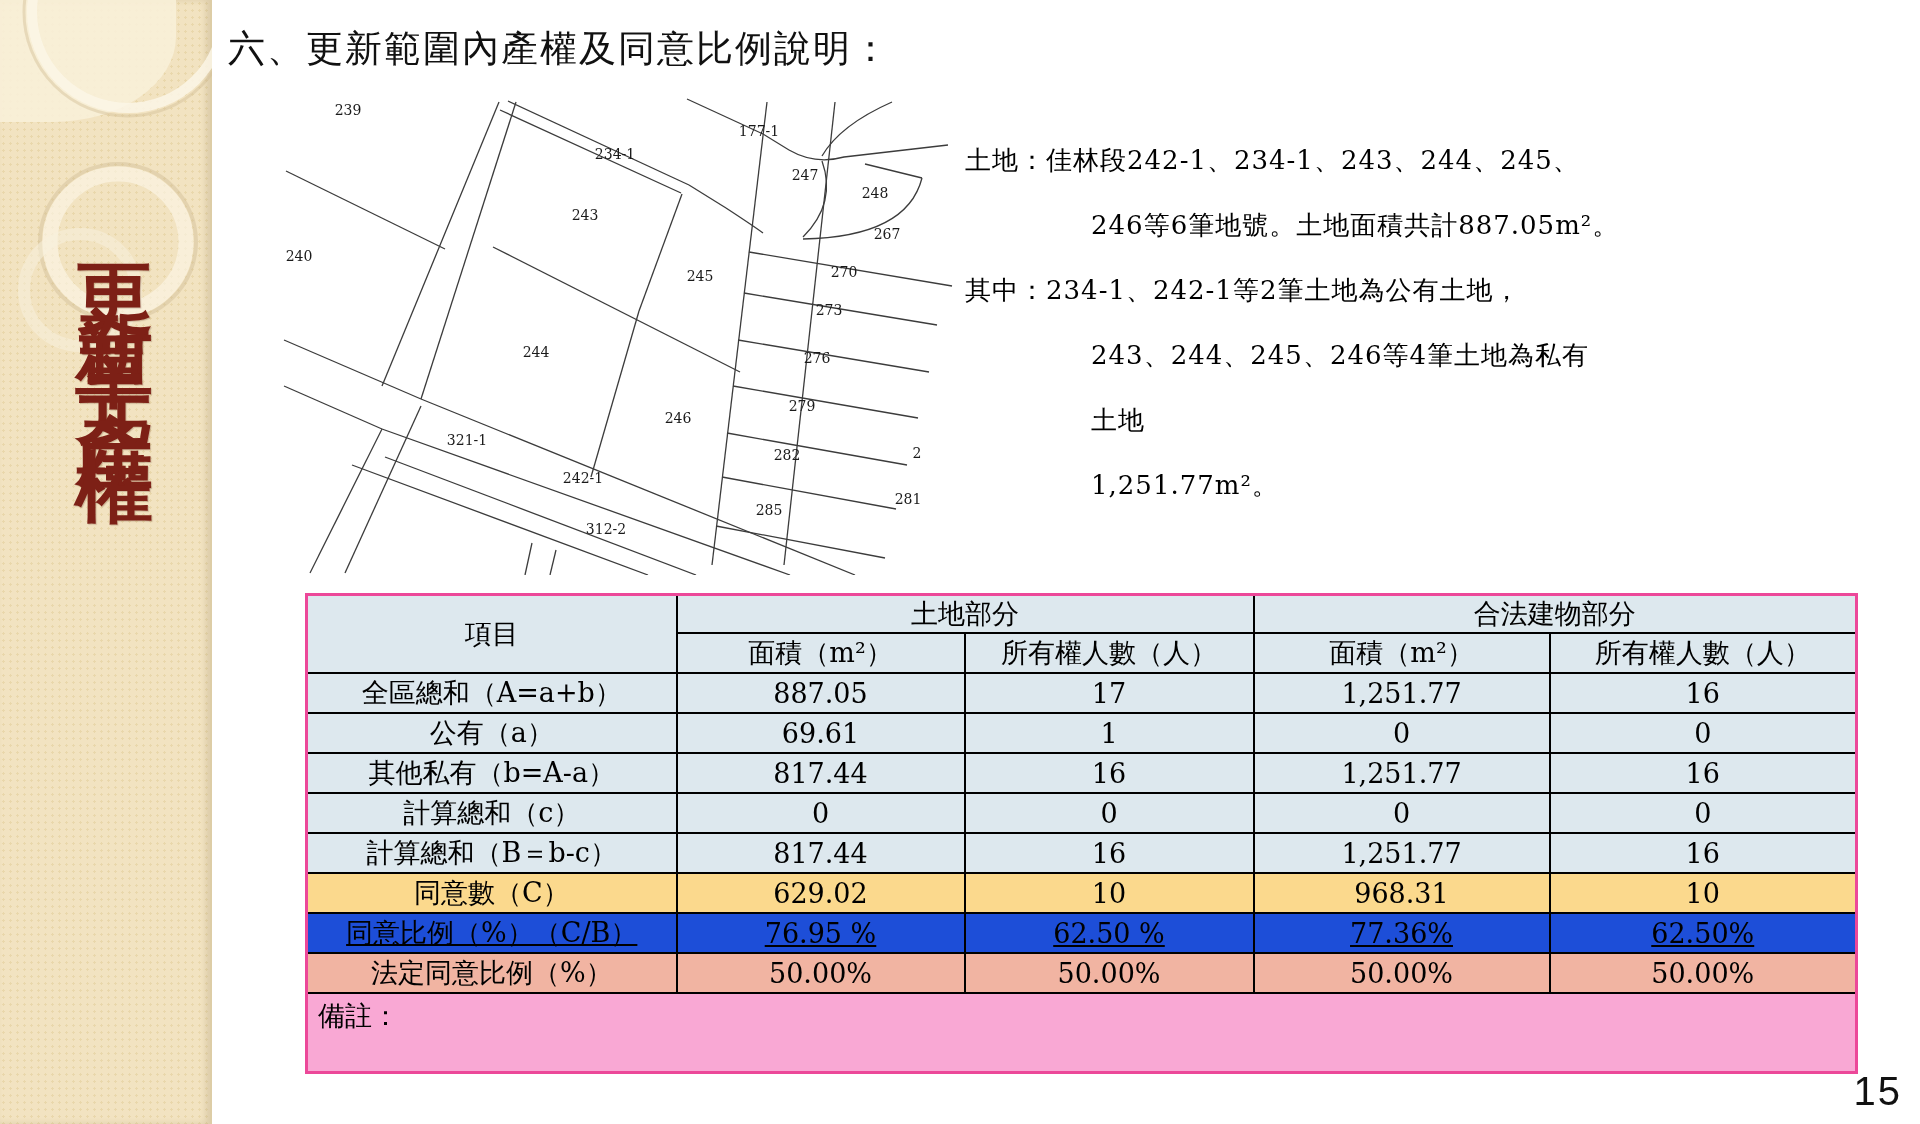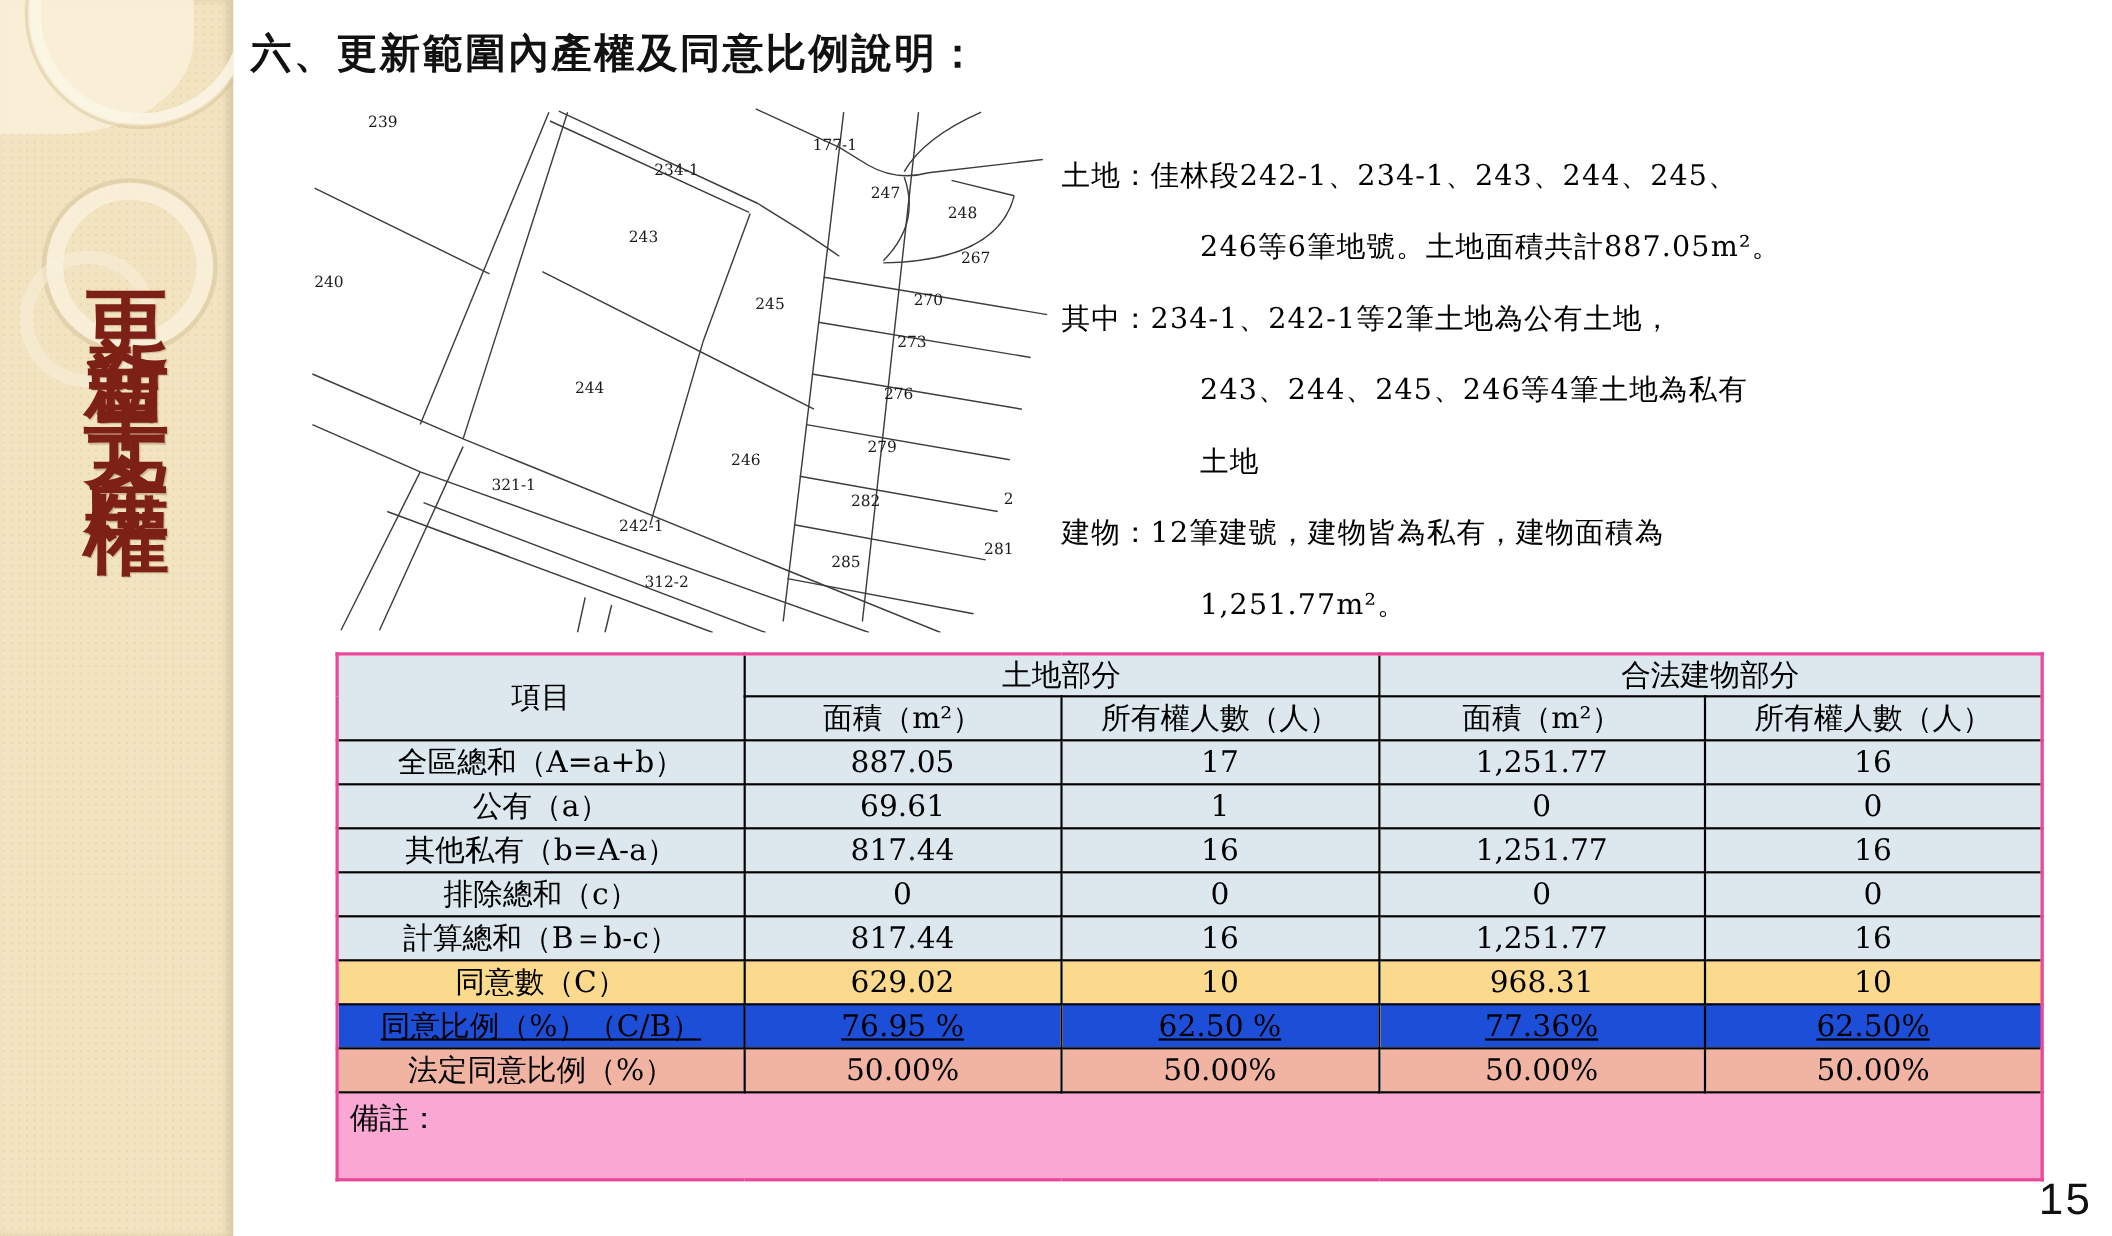--- a/index.html
+++ b/index.html
@@ -24,21 +24,21 @@
   .vertical-title {
     position:absolute; left:76px; top:204px;
     writing-mode:vertical-rl; text-orientation:upright;
     font-size:78px; letter-spacing:36px; color:#7d2016;
     font-weight:bold; line-height:1; text-shadow:1px 1px 1px rgba(90,40,20,.25);
   }
 
   
   .page-title {
     position:absolute; left:228px; top:24px;
-    font-size:37px; letter-spacing:2px; color:#111; font-weight:700;
+    font-size:37px; letter-spacing:2px; color:#111; font-weight:400;
     white-space:nowrap;
   }
 
   
   .map { position:absolute; left:230px; top:85px; width:740px; height:490px;text-decoration:underline; }
   .map svg { width:100%; height:100%; }
   .map line, .map path { stroke:#3c3c3c; stroke-width:1.3; fill:none; }
   .map text { font-size:14px; fill:#1a1a1a; font-family:"DejaVu Serif","Liberation Serif",serif; }
 
   
@@ -160,21 +160,20 @@
         </g>
     </svg>
   </div>
 
   <div class="desc" id="desc-block">
       <div class="line">土地：佳林段242-1、234-1、243、244、245、</div>
       <div class="line cont">246等6筆地號。土地面積共計887.05m²。</div>
       <div class="line">其中：234-1、242-1等2筆土地為公有土地，</div>
       <div class="line cont">243、244、245、246等4筆土地為私有</div>
       <div class="line cont">土地</div>
-      <div class="line">建物：12筆建號，建物皆為私有，建物面積為</div>
       <div class="line cont">1,251.77m²。</div>
     </div>
 
   <table class="prop-table">
     <colgroup>
       <col style="width:370px">
         <col style="width:288px">
         <col style="width:289px">
       <col style="width:296px">
         <col style="width:307px">
@@ -208,21 +207,21 @@
           <td>0</td>
         </tr>
         <tr>
           <td>其他私有（b=A-a）</td>
           <td>817.44</td>
           <td>16</td>
           <td>1,251.77</td>
           <td>16</td>
         </tr>
         <tr>
-          <td>排除總和（c）</td>
+          <td>計算總和（c）</td>
           <td>0</td>
           <td>0</td>
           <td>0</td>
           <td>0</td>
         </tr>
         <tr>
           <td>計算總和（B＝b-c）</td>
           <td>817.44</td>
           <td>16</td>
           <td>1,251.77</td>

